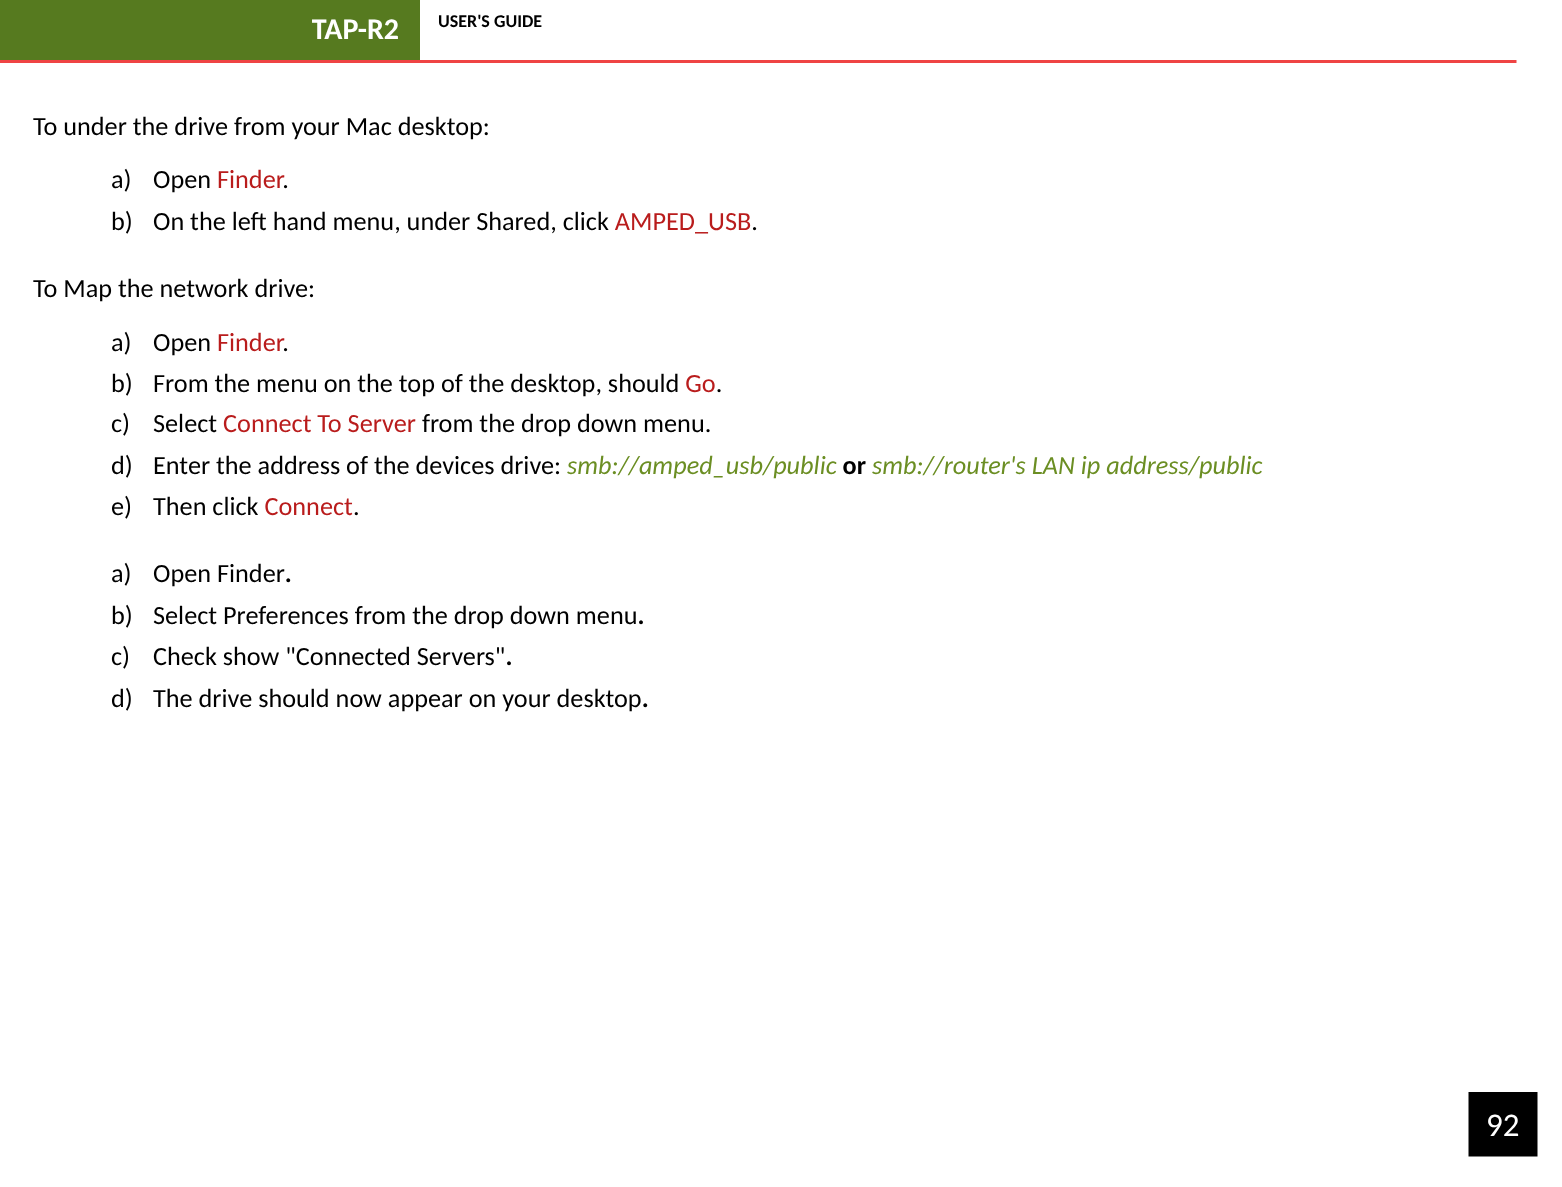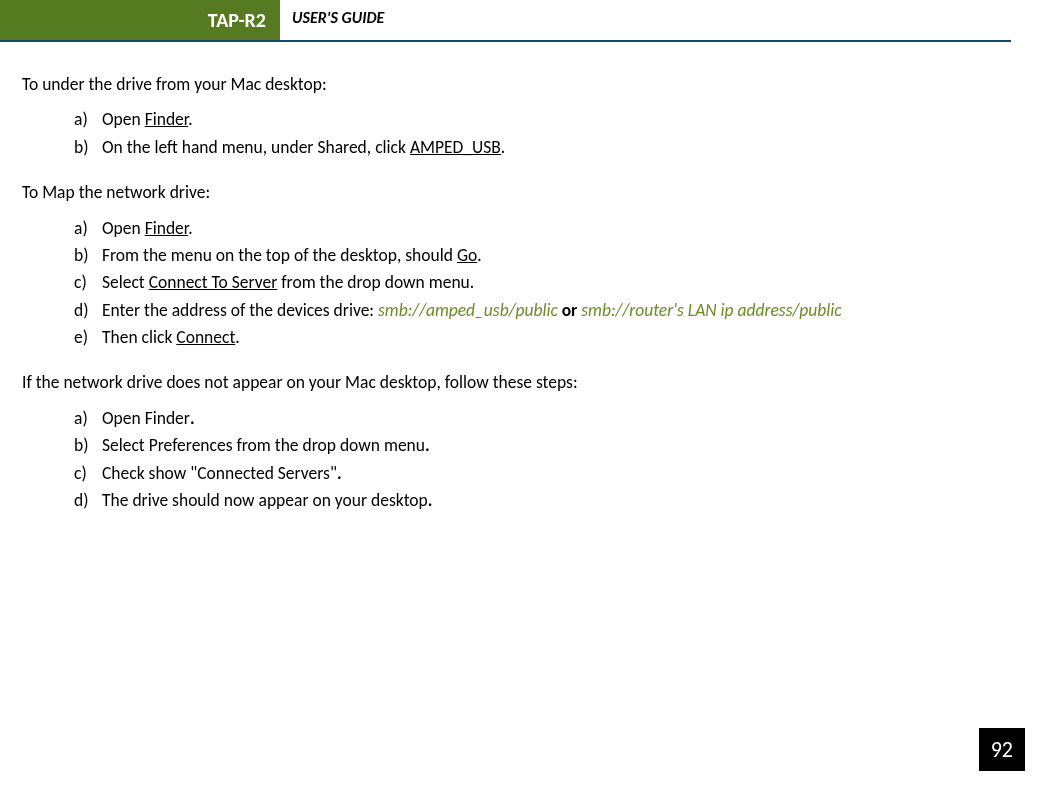--- a/index.html
+++ b/index.html
@@ -7,39 +7,38 @@
       font-family: Calibri, Arial, sans-serif;
       background: #fff;
       width: 1041px;
       height: 791px;
       position: relative;
       color: #000;
     }
     .header {
       display: flex;
       align-items: stretch;
-      border-bottom: 2px solid #0c4a6e;
+      border-bottom: 2px solid #ef4444;
       margin: 0 30px 0 0;
     }
     .header-badge {
       background: #567a1f;
       color: #fff;
       font-weight: bold;
       font-size: 20px;
       padding: 8px 14px 8px 14px;
       display: inline-block;
       min-width: 280px;
       text-align: right;
     }
     .header-title {
       font-weight: bold;
-      font-size: 16px;
+      font-size: 12px;
       padding: 8px 0 8px 12px;
       white-space: nowrap;
-      font-style: italic;
     }
     .content {
       padding: 30px 40px 0 22px;
       font-size: 17.5px;
       line-height: 1.45;
     }
     .h2 {
       font-weight: bold;
       font-size: 18px;
       margin-bottom: 8px;
@@ -60,21 +59,21 @@
     .ol li {
       margin-bottom: 2px;
       position: relative;
       padding-left: 28px;
     }
     .ol li .marker {
       position: absolute;
       left: 0;
       top: 0;
     }
-    .olive { color: #000000; text-decoration: underline; }
+    .olive { color: #b91c1c; }
     .olive-italic { color: #6b8e23; font-style: italic; }
     .bold { font-weight: bold; }
     .section-gap { margin-top: 18px; margin-bottom: 10px; }
     .page-number {
       position: absolute;
       right: 16px;
       bottom: 20px;
       background: #000000;
       color: #fff;
       font-size: 22px;
@@ -124,21 +123,20 @@
     <li>
       <span class="marker">d)</span>
       <span>Enter the address of the devices drive: </span><span class="olive-italic">smb://amped_usb/public</span><span class="bold"> or </span><span class="olive-italic">smb://router's LAN ip address/public</span>
     </li>
     <li>
       <span class="marker">e)</span>
       <span>Then click </span><span class="olive">Connect</span><span>.</span>
     </li>
   </ul>
 
-  <div class="p section-gap">If the network drive does not appear on your Mac desktop, follow these steps:</div>
 
   <ul class="ol">
     <li>
       <span class="marker">a)</span>
       <span>Open Finder</span><span class="bold">.</span>
     </li>
     <li>
       <span class="marker">b)</span>
       <span>Select Preferences from the drop down menu</span><span class="bold">.</span>
     </li>

